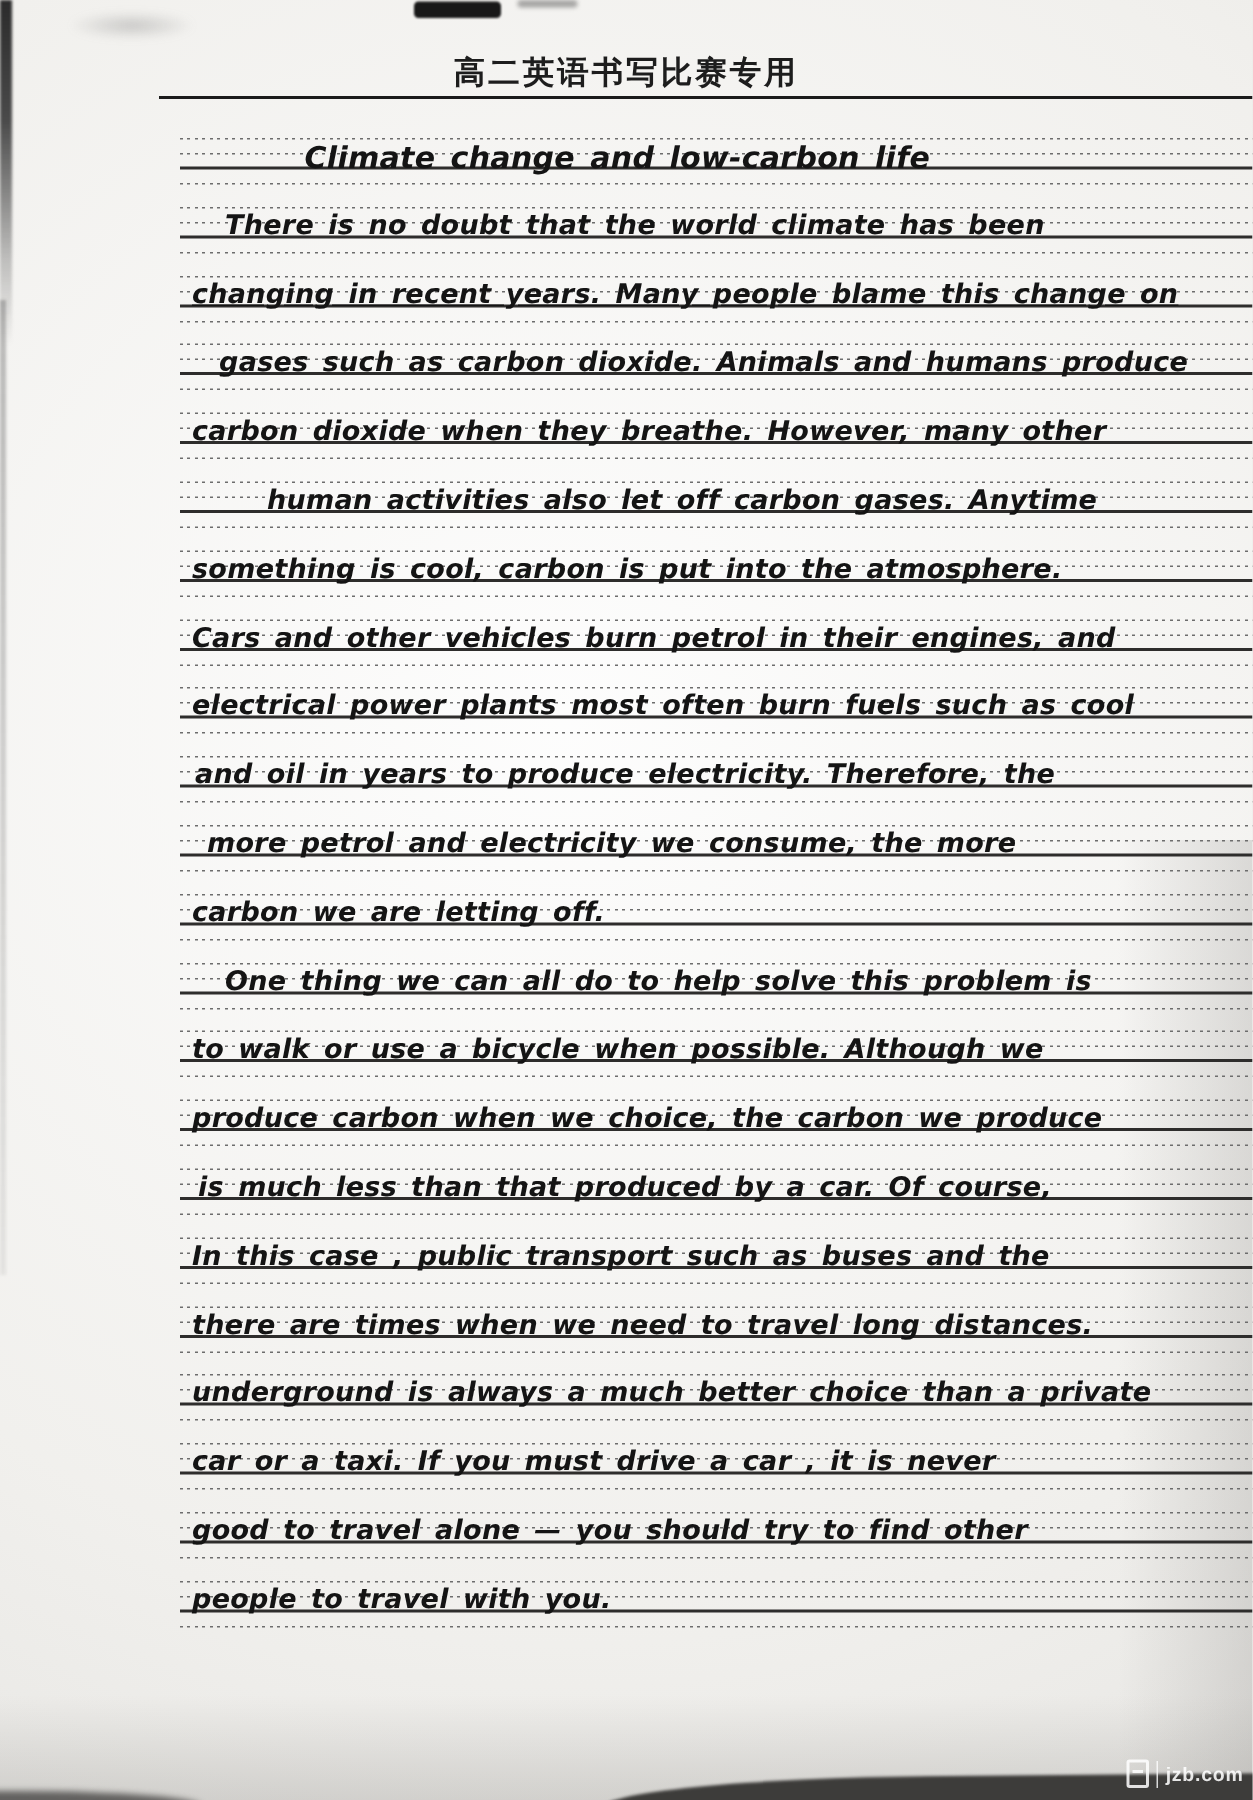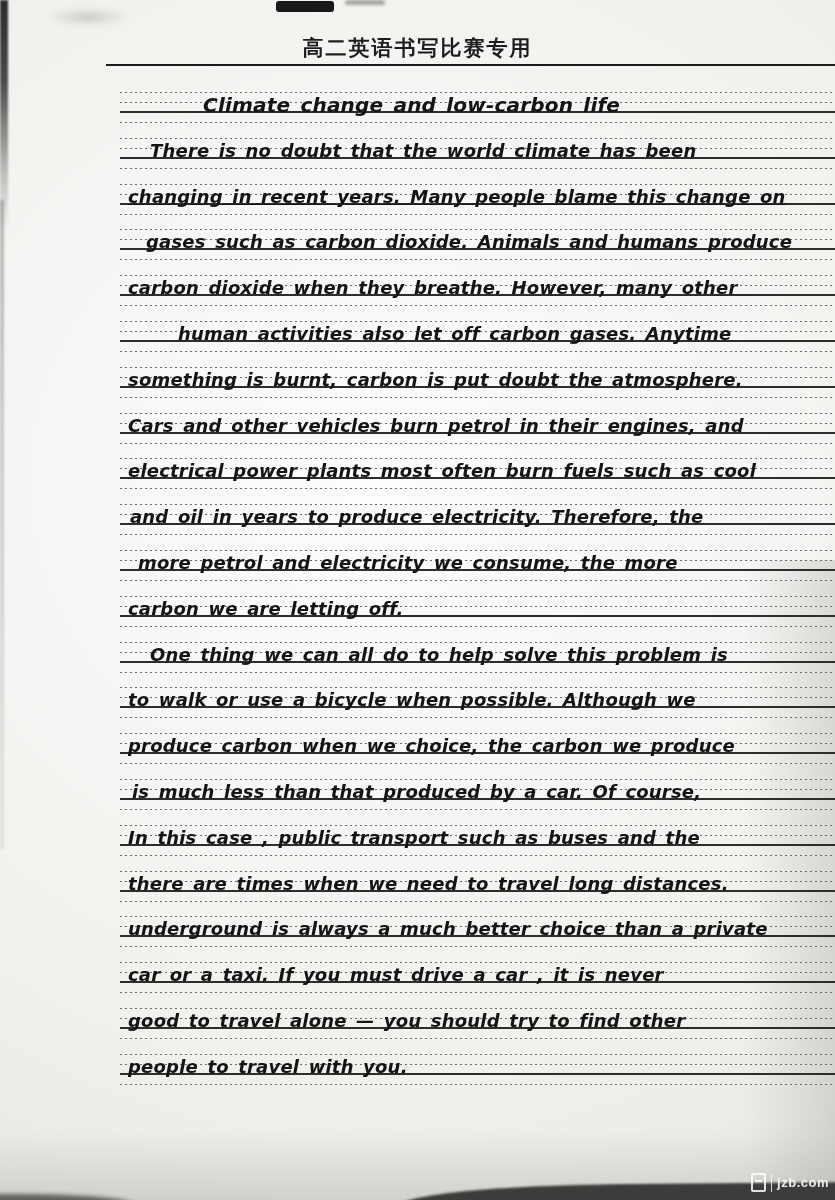--- a/index.html
+++ b/index.html
@@ -109,21 +109,21 @@
       <div class="gl dot" style="top: 14px;"></div>
       <div class="gl solid" style="top: 23px;"></div>
       <div class="gl dot" style="top: 34px;"></div>
       <span class="txt" style="left: 12px; margin-left: 48px;">human activities also let off carbon gases. Anytime</span>
     </div>
     <div class="row">
       <div class="gl dot" style="top: 4px;"></div>
       <div class="gl dot" style="top: 14px;"></div>
       <div class="gl solid" style="top: 23px;"></div>
       <div class="gl dot" style="top: 34px;"></div>
-      <span class="txt" style="left: 10px;">something is burnt, carbon is put doubt the atmosphere.</span>
+      <span class="txt" style="left: 10px;">something is cool, carbon is put into the atmosphere.</span>
     </div>
     <div class="row">
       <div class="gl dot" style="top: 4px;"></div>
       <div class="gl dot" style="top: 14px;"></div>
       <div class="gl solid" style="top: 23px;"></div>
       <div class="gl dot" style="top: 34px;"></div>
       <span class="txt" style="left: 10px;">Cars and other vehicles burn petrol in their engines, and</span>
     </div>
     <div class="row">
       <div class="gl dot" style="top: 4px;"></div>

